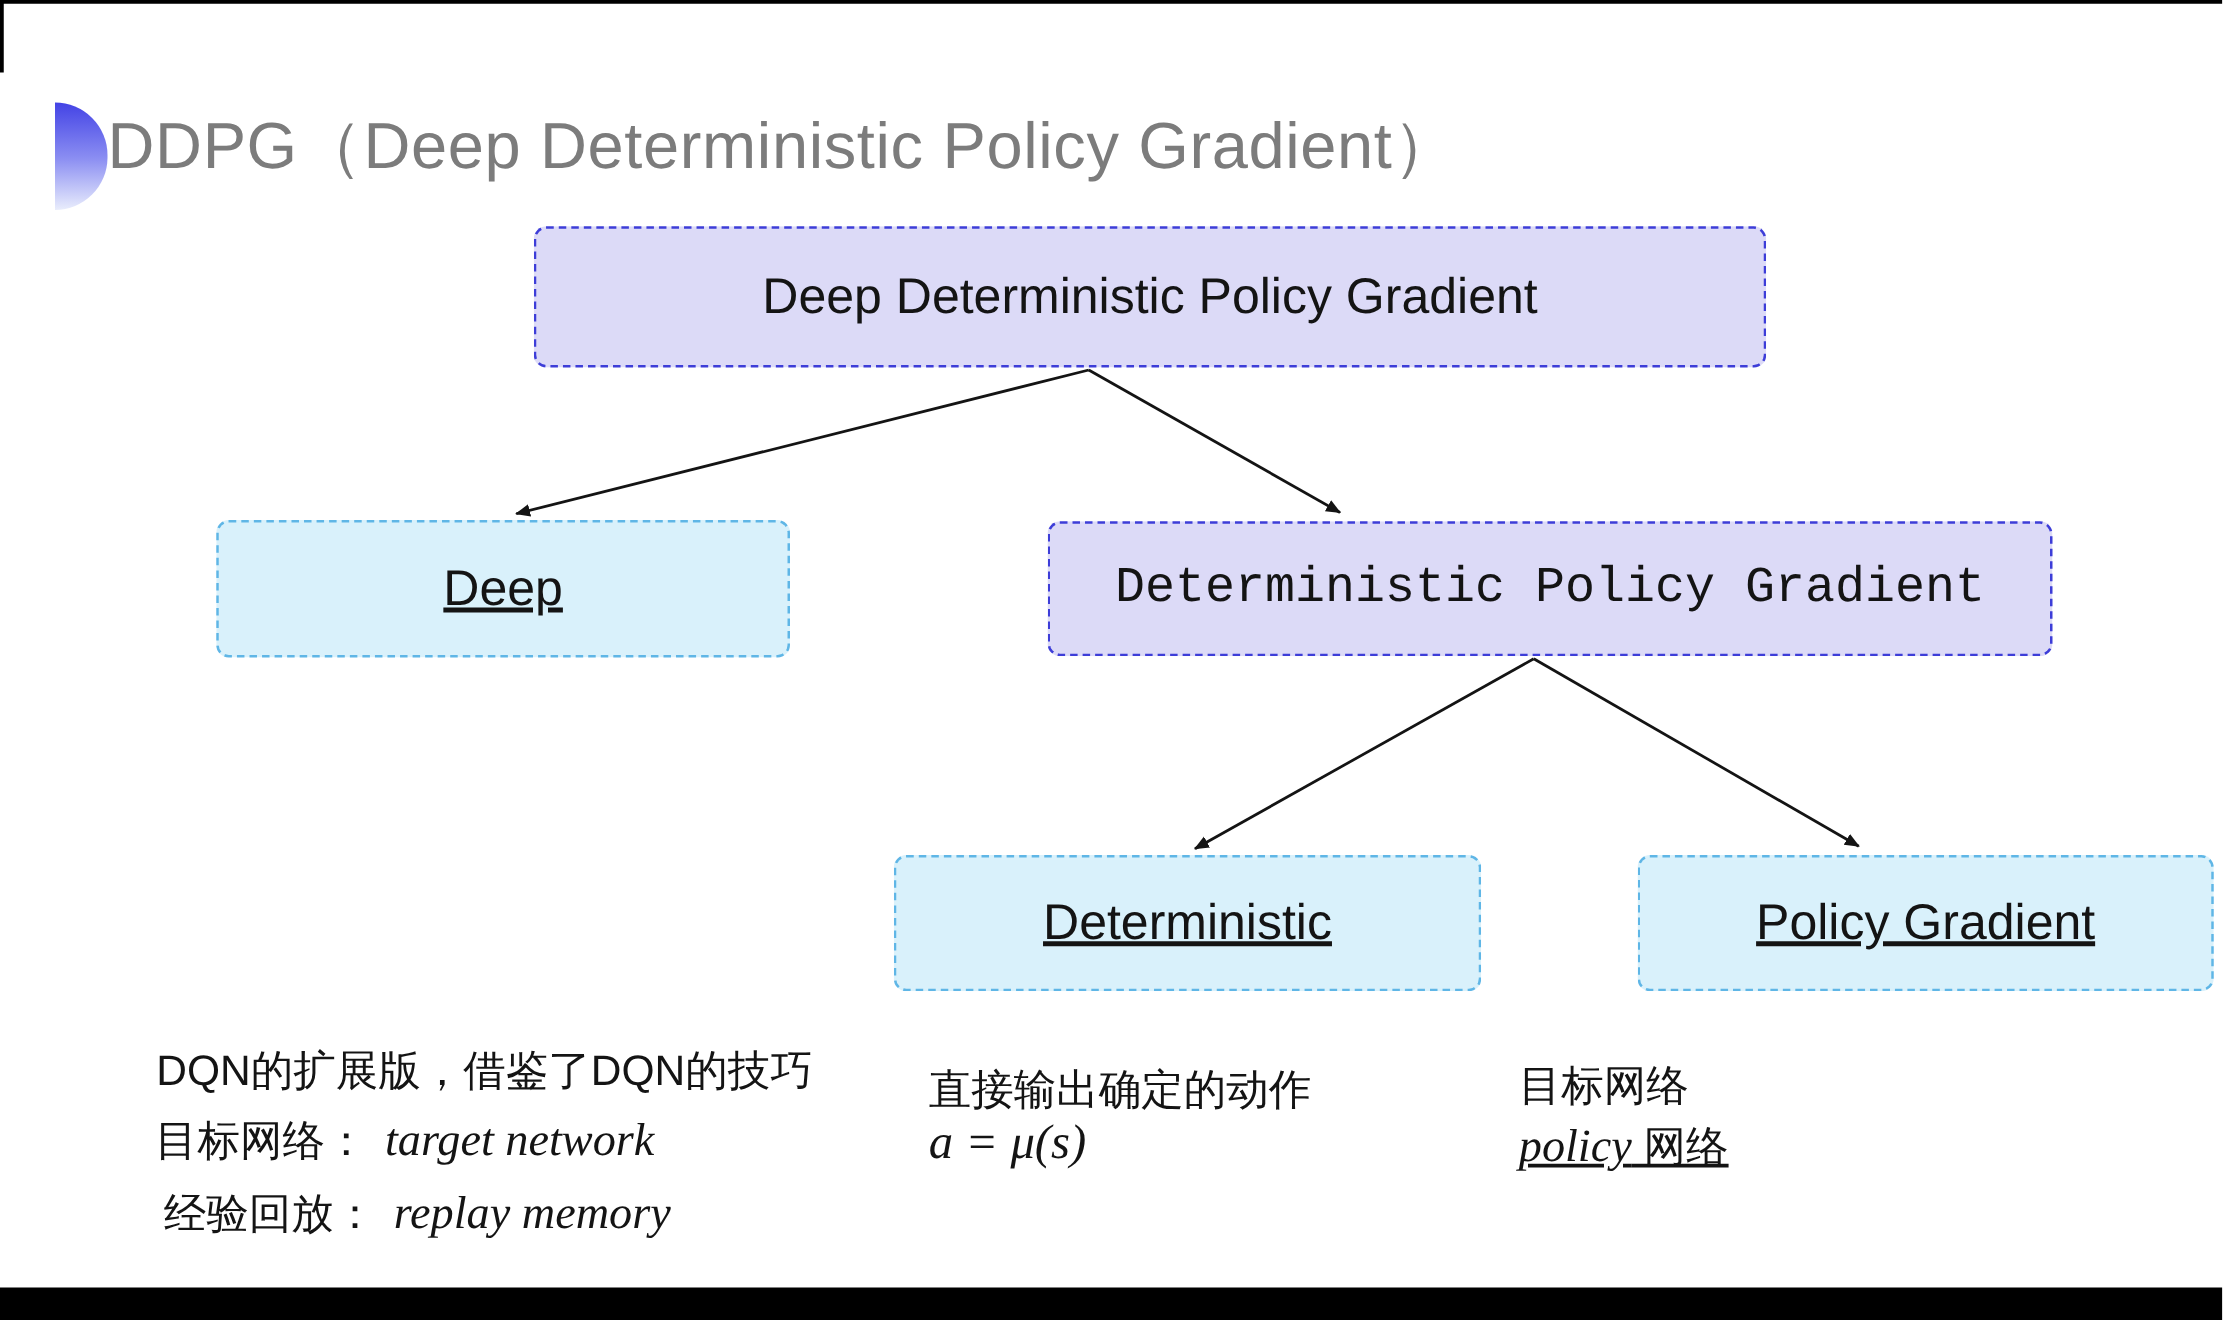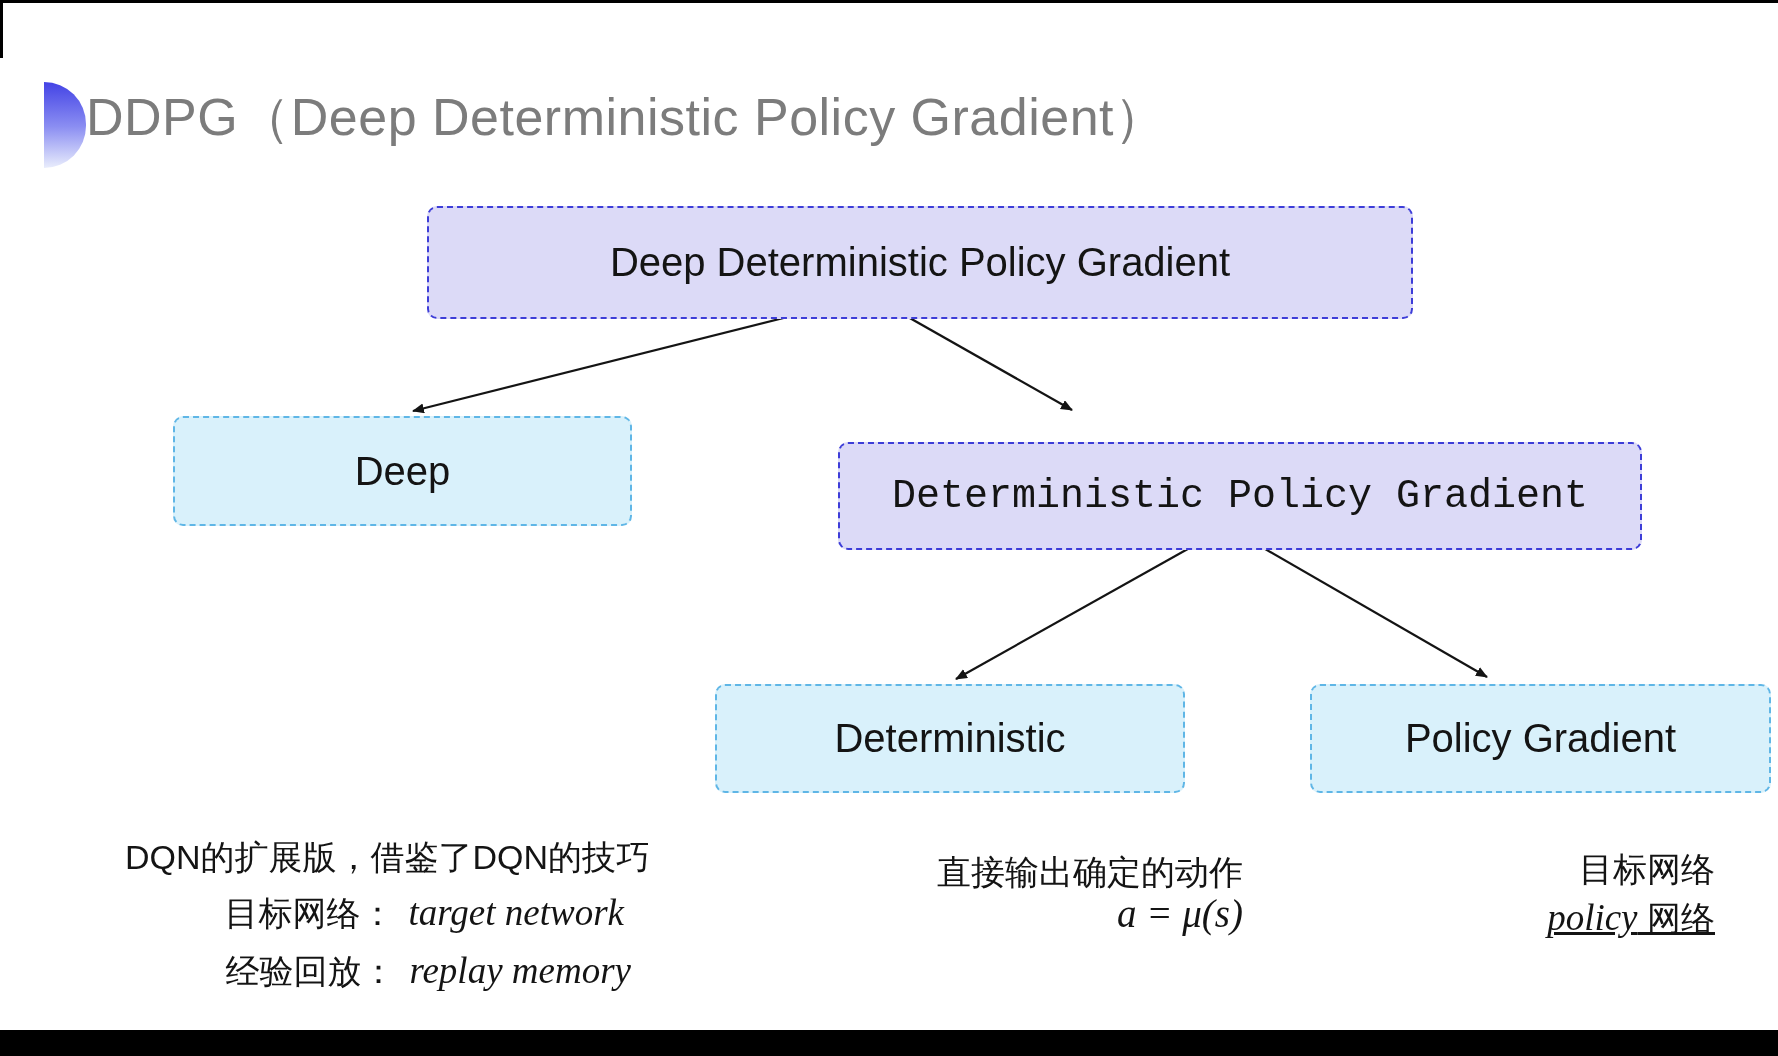--- a/index.html
+++ b/index.html
@@ -28,33 +28,33 @@
   }
   .page-title{
     position:absolute; left:86px; top:86px; height:62px; line-height:62px;
     font-size:52px; color:var(--title-gray); white-space:nowrap; letter-spacing:0.5px;
   }
 
   .node{
     position:absolute; display:flex; align-items:center; justify-content:center;
     border-radius:10px; font-size:40px; white-space:nowrap; box-sizing:border-box;
   }
-  .node.purple{background:var(--purple-fill); border:2.5px dashed var(--purple-border);margin-top:25px;}
-  .node.cyan{background:var(--cyan-fill); border:2.5px dashed var(--cyan-border);}
+  .node.purple{background:var(--purple-fill); border:2.5px dashed var(--purple-border);}
+  .node.cyan{background:var(--cyan-fill); border:2.5px dashed var(--cyan-border);text-decoration:underline;}
   .node-root{left:427px; top:181px; width:986px; height:113px;}
   .node-deep{left:173px; top:416px; width:459px; height:110px;}
   .node-dpg{left:838px; top:417px; width:804px; height:108px;font-family:Liberation Mono, monospace;}
   .node-det{left:715px; top:684px; width:470px; height:109px;}
   .node-pg{left:1262px; top:684px; width:461px; height:109px;margin-left:48px;}
 
   #arrows{position:absolute; left:0; top:0; width:1778px; height:1056px; pointer-events:none;}
   #arrows line{stroke:var(--arrow-black); stroke-width:2.2px;}
 
   .note-line{
-    position:absolute; width:500px; text-align:right;
+    position:absolute; width:500px; text-align:left;
     font-size:34px; line-height:42px; white-space:nowrap; color:var(--text-black);
   }
   .serif-it{
     font-family:"Liberation Serif","DejaVu Serif",serif;
     font-style:italic; font-size:37px;
   }
   .cjk{font-family:"Liberation Sans","DejaVu Sans",sans-serif; font-style:normal;}
   .formula{font-size:39px;}
   .gap-after{margin-right:14px;}
 </style>

